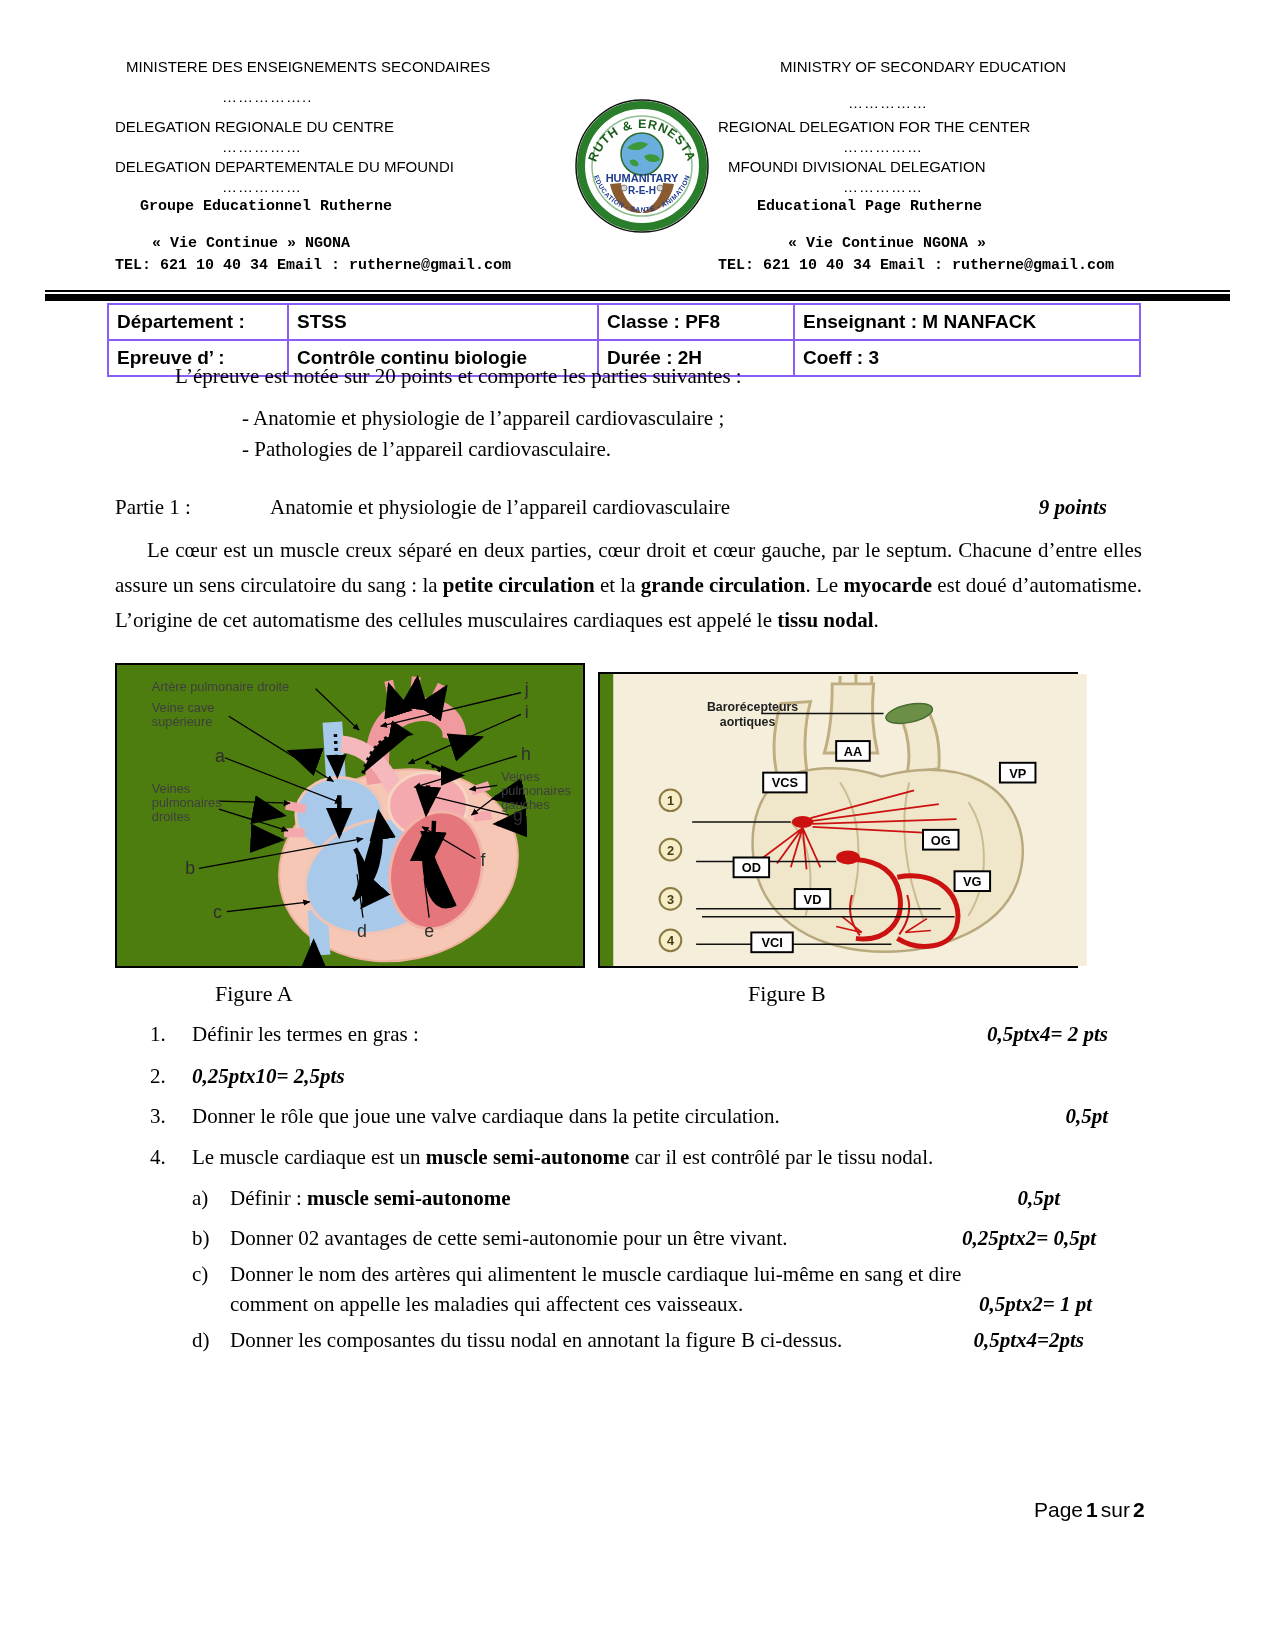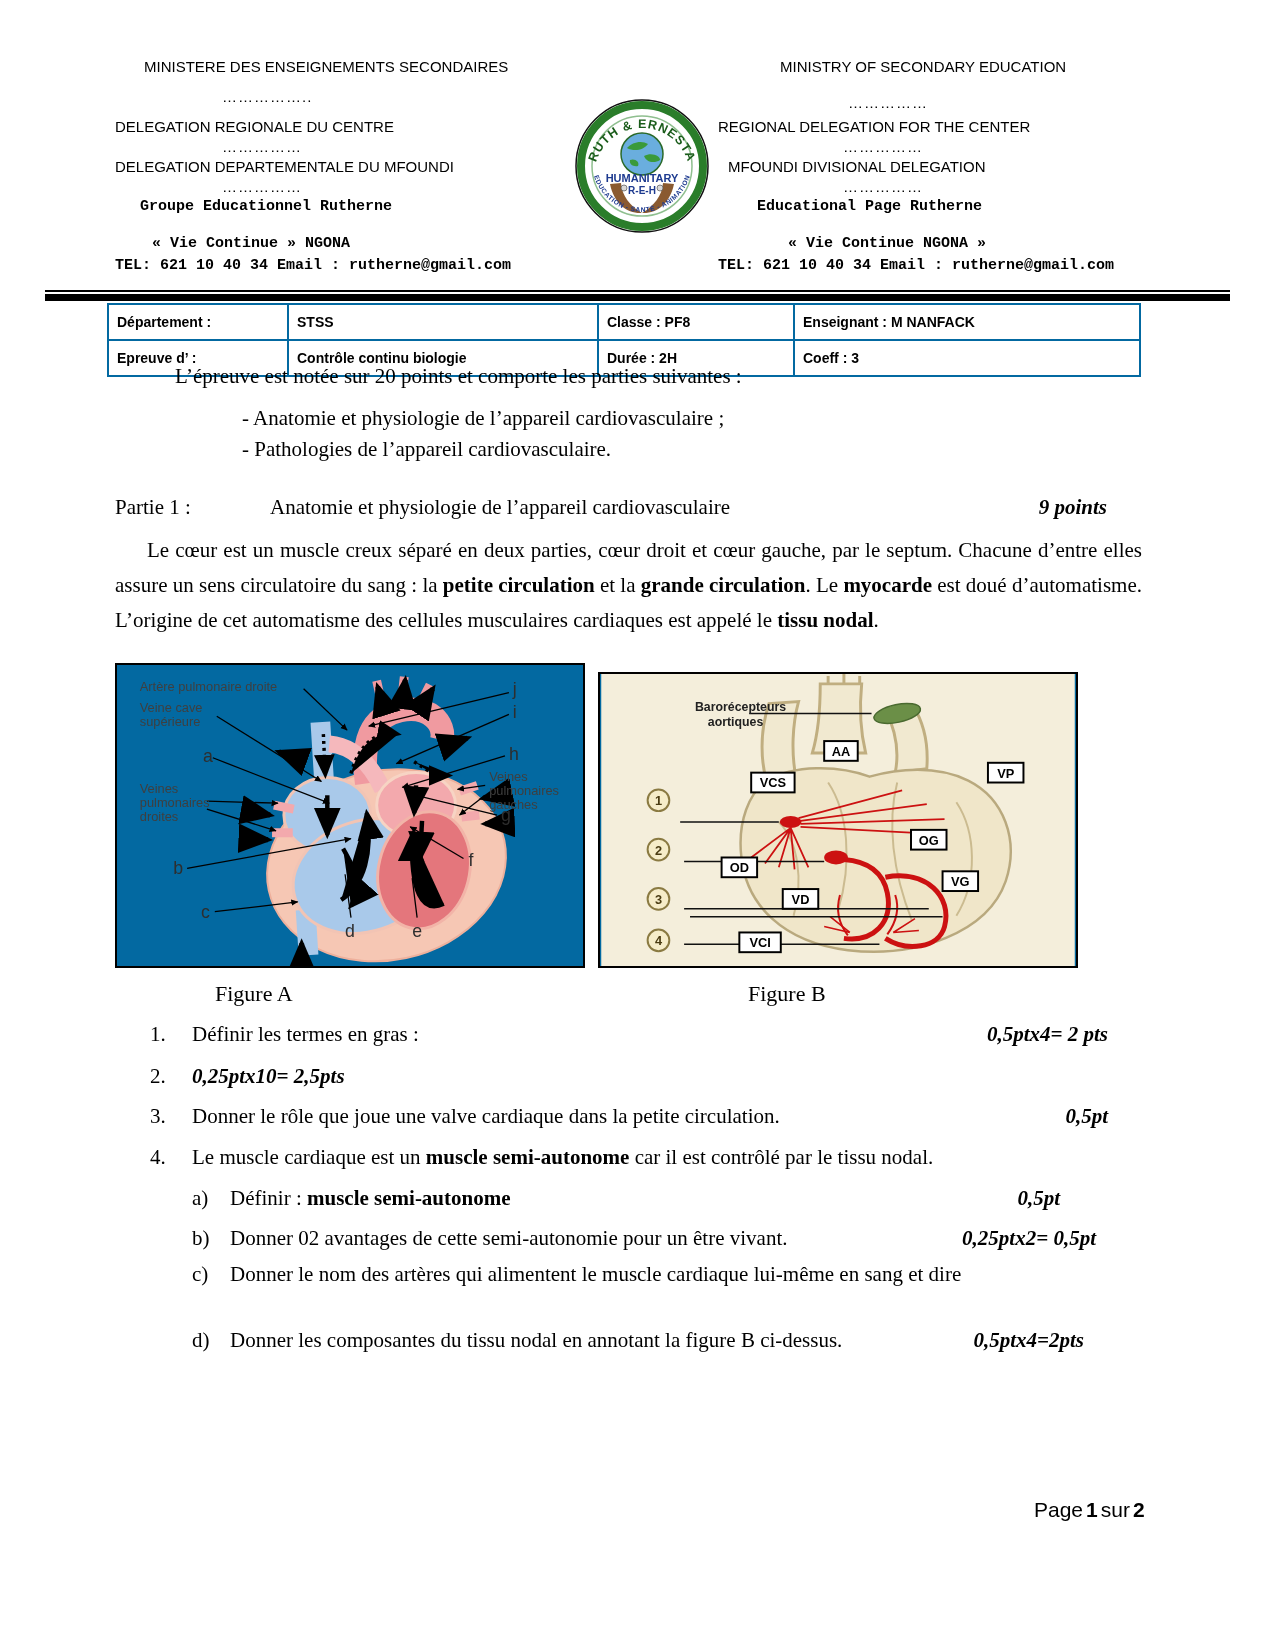--- a/index.html
+++ b/index.html
@@ -7,42 +7,42 @@
         font-family:"Liberation Sans",sans-serif;color:#000;overflow:hidden;}
   .abs{position:absolute;}
   .hline{font-size:15px;white-space:nowrap;}
   .hbold{font-weight:bold;font-family:Liberation Mono, monospace;}
   .dots{font-size:15px;letter-spacing:1px;}
   
   .rule-thin{left:45px;top:290px;width:1185px;height:2px;background:#000;}
   .rule-thick{left:45px;top:294px;width:1185px;height:7px;background:#000;}
   
   table.info{border-collapse:collapse;table-layout:fixed;}
-  table.info td{border:2px solid #0369a1;font-weight:bold;font-size:14px;padding:2px 8px;height:30px;
+  table.info td{border:2px solid #8b5cf6;font-weight:bold;font-size:19px;padding:2px 8px;height:30px;
                 font-family:"Liberation Sans",sans-serif;white-space:nowrap;overflow:hidden;}
   
   .serif{font-family:"Liberation Serif",serif;font-size:21px;}
   .pts{font-weight:bold;font-style:italic;white-space:nowrap;font-family:"Liberation Serif",serif;}
   .qrow{display:flex;font-family:"Liberation Serif",serif;font-size:21px;}
   .qnum{width:42px;flex:0 0 auto;}
   .qnum-s{width:38px;flex:0 0 auto;}
   .qtxt{flex:1 1 auto;}
-  .figbox{border:2px solid #000;background:#0369a1;box-sizing:border-box;}
+  .figbox{border:2px solid #000;background:#4d7c0f;box-sizing:border-box;padding-left:12px;}
   .figcap{font-family:"Liberation Serif",serif;font-size:22px;}
   .para{text-align:justify;line-height:35px;}
   .footer{font-size:21px;}
   .footer b{margin:0 3px;}
   svg text{font-family:"Liberation Sans",sans-serif;}
 </style>
 </head>
 <body>
 
 <div id="page">
 
-  <div class="abs hline" style="left:144px;top:58px">MINISTERE DES ENSEIGNEMENTS SECONDAIRES</div>
+  <div class="abs hline" style="left:126px;top:58px">MINISTERE DES ENSEIGNEMENTS SECONDAIRES</div>
   <div class="abs dots" style="left:222px;top:88px">……………..</div>
   <div class="abs hline" style="left:115px;top:118px">DELEGATION REGIONALE DU CENTRE</div>
   <div class="abs dots" style="left:222px;top:138px">……………</div>
   <div class="abs hline" style="left:115px;top:158px">DELEGATION DEPARTEMENTALE DU MFOUNDI</div>
   <div class="abs dots" style="left:222px;top:178px">……………</div>
   <div class="abs hline hbold" style="left:140px;top:198px">Groupe Educationnel Rutherne</div>
   <div class="abs hline hbold" style="left:152px;top:235px">«  Vie Continue » NGONA</div>
   <div class="abs hline hbold" style="left:115px;top:257px">TEL: 621 10 40 34 Email : rutherne@gmail.com</div>
 
   <div class="abs hline" style="left:780px;top:58px">MINISTRY OF SECONDARY EDUCATION</div>
@@ -322,20 +322,24 @@
   </div>
   <div class="abs qrow" style="left:192px;top:1226px;width:904px">
     <span class="qnum-s">b)</span>
     <span class="qtxt">Donner 02 avantages de cette semi-autonomie pour un être vivant.</span>
     <span class="pts">0,25ptx2= 0,5pt</span>
   </div>
   <div class="abs qrow" style="left:192px;top:1262px;width:920px">
     <span class="qnum-s">c)</span>
     <span class="qtxt">Donner le nom des artères qui alimentent le muscle cardiaque lui-même en sang et dire</span>
   </div>
+  <div class="abs qrow" style="left:230px;top:1292px;width:862px">
+    <span class="qtxt">comment on appelle les maladies qui affectent ces vaisseaux.</span>
+    <span class="pts">0,5ptx2= 1 pt</span>
+  </div>
   <div class="abs qrow" style="left:192px;top:1328px;width:892px">
     <span class="qnum-s">d)</span>
     <span class="qtxt">Donner les composantes du tissu nodal en annotant la figure B ci-dessus.</span>
     <span class="pts">0,5ptx4=2pts</span>
   </div>
 
   <div class="abs footer" style="left:1034px;top:1498px">
     <span>Page</span><b>1</b><span>sur</span><b>2</b>
   </div>
 

